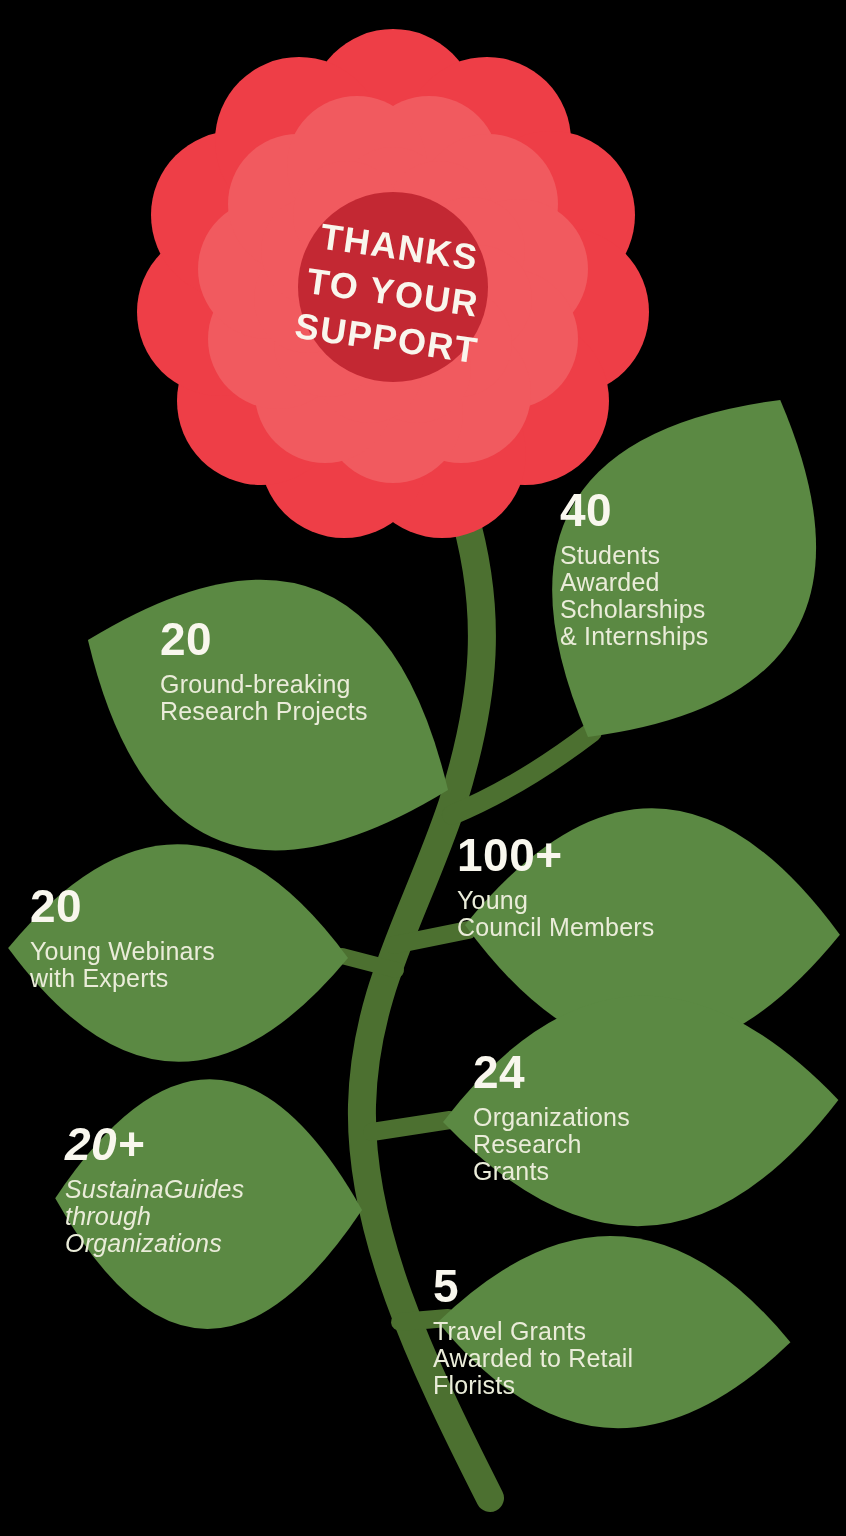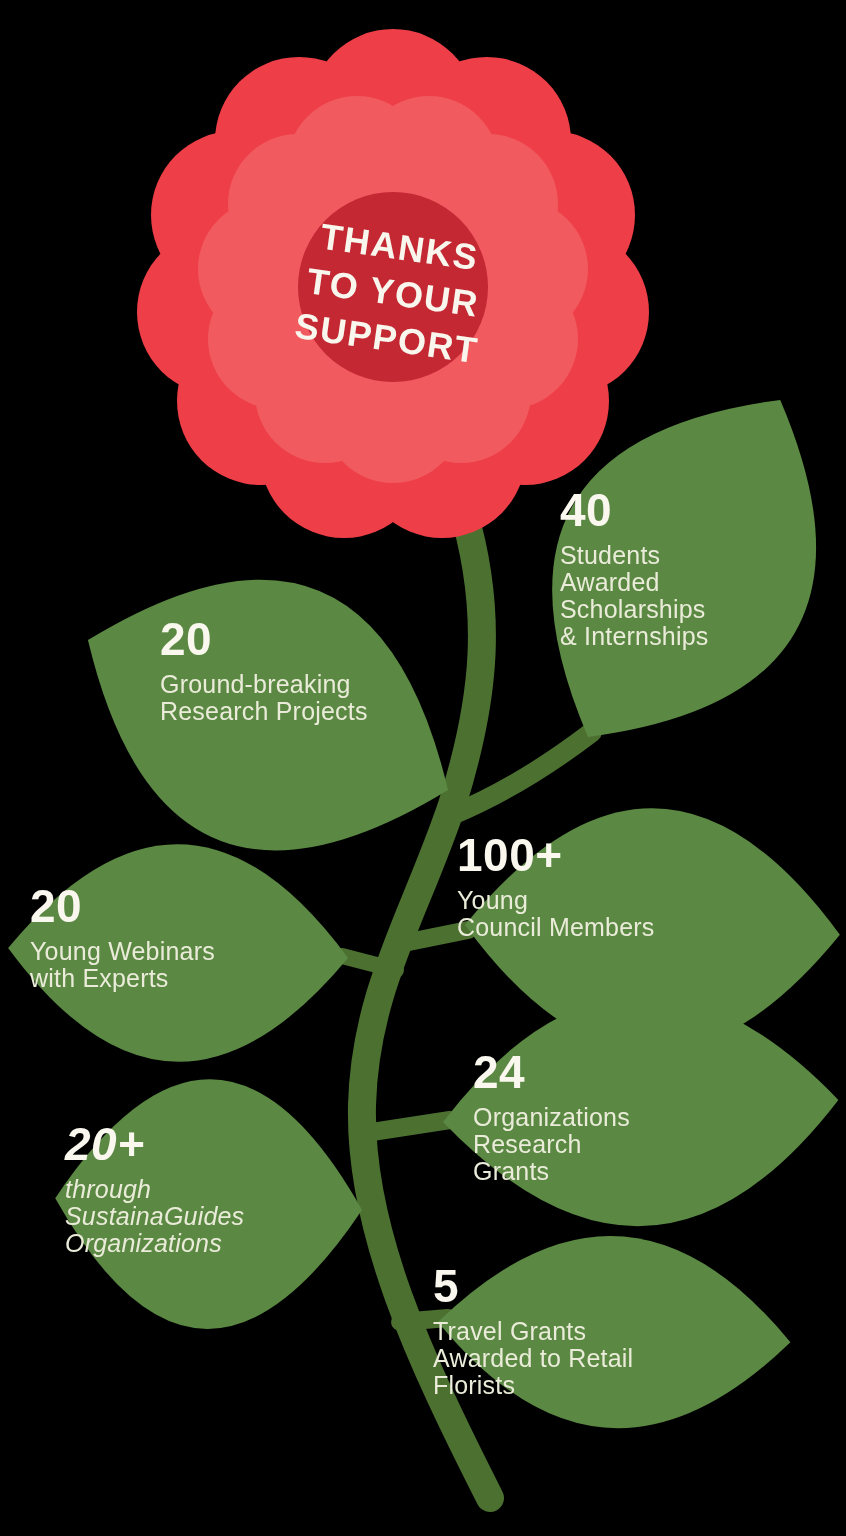--- a/index.html
+++ b/index.html
@@ -168,22 +168,22 @@
 
   <div class="stat s5">
     <div class="stat-num">24</div>
     <div class="stat-line">Organizations</div>
     <div class="stat-line">Research</div>
     <div class="stat-line">Grants</div>
   </div>
 
   <div class="stat s6">
     <div class="stat-num">20+</div>
+    <div class="stat-line">SustainaGuides</div>
     <div class="stat-line">through</div>
-    <div class="stat-line">SustainaGuides</div>
     <div class="stat-line">Organizations</div>
   </div>
 
   <div class="stat s7">
     <div class="stat-num">5</div>
     <div class="stat-line">Travel Grants</div>
     <div class="stat-line">Awarded to Retail</div>
     <div class="stat-line">Florists</div>
   </div>
 

